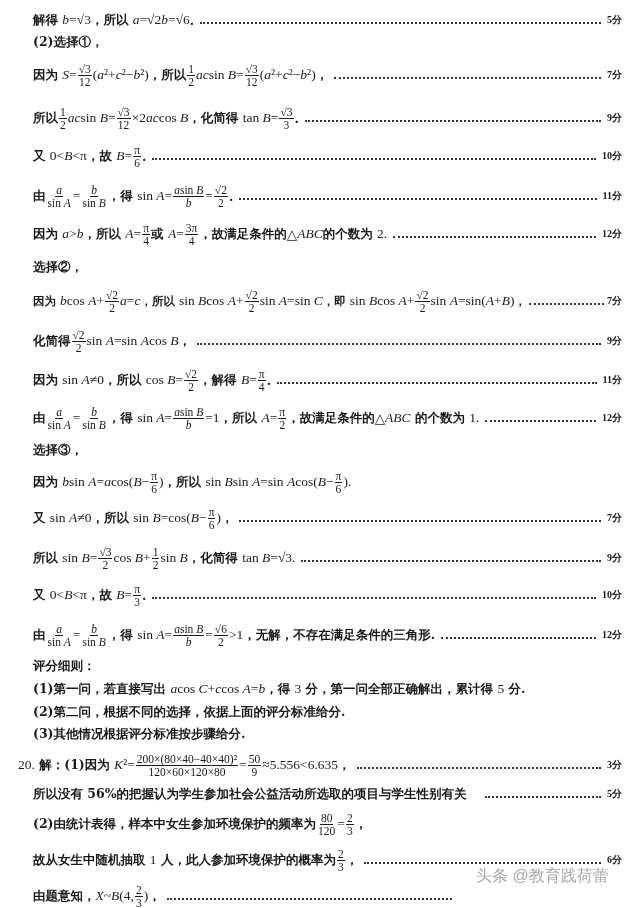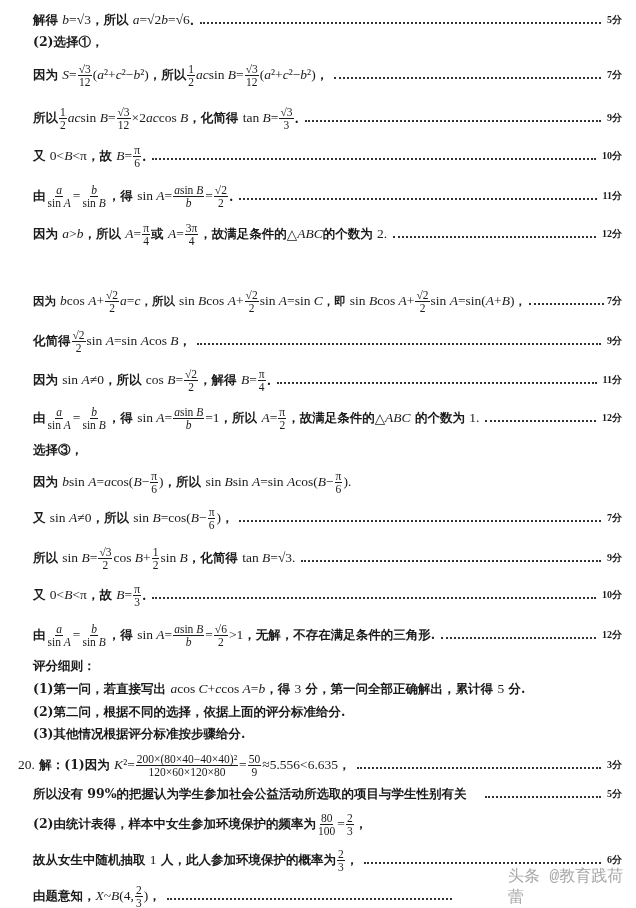--- a/index.html
+++ b/index.html
@@ -23,21 +23,21 @@
     font-weight: normal; font-size: 11.5px; line-height: 12px;
   }
   .frac .num { border-bottom: 1px solid #1a1a1a; padding: 0 1px; }
   .frac .den { padding: 0 1px; }
   .leader {
     flex: 1 1 auto; margin: 0 6px; height: 1px;
     border-bottom: 2px dotted #333; align-self: center; margin-top: 4px;
   }
   .score { flex: 0 0 auto; font-weight: bold; font-family: "Liberation Serif", serif; font-size: 10px; }
   .watermark {
-    position: absolute; left: 504px; top: 866px; font-family: Liberation Mono, monospace;
+    position: absolute; left: 472px; top: 866px; font-family: Liberation Sans, sans-serif;
     font-size: 16px; color: #8a8a8a; opacity: 0.75; background: rgba(255,255,255,0.55);
     padding: 0 4px;
   }
 </style>
 </head>
 <body>
 
 <div class="page">
 
   <div class="line" style="top:8px">
@@ -112,20 +112,23 @@
           <span class="num">π</span>
           <span class="den">4</span>
         </span>或&nbsp;<span class="m">A</span><span class="n">=</span><span class="frac">
           <span class="num">3π</span>
           <span class="den">4</span>
         </span>，故满足条件的<span class="n">△</span><span class="m">ABC</span>的个数为&nbsp;<span class="n">2.</span></span>
     <span class="leader"></span>
     <span class="score">12分</span>
   </div>
 
+  <div class="line" style="top:255px">
+    <span class="txt">选择②，</span>
+  </div>
 
   <div class="line" style="top:289px">
     <span class="txt" style="font-size:11.5px">因为&nbsp;<span class="m">b</span><span class="n">cos&nbsp;</span><span class="m">A</span><span class="n">+</span><span class="frac">
           <span class="num">√2</span>
           <span class="den">2</span>
         </span><span class="m">a</span><span class="n">=</span><span class="m">c</span>，所以&nbsp;<span class="n">sin&nbsp;</span><span class="m">B</span><span class="n">cos&nbsp;</span><span class="m">A</span><span class="n">+</span><span class="frac">
           <span class="num">√2</span>
           <span class="den">2</span>
         </span><span class="n">sin&nbsp;</span><span class="m">A</span><span class="n">=sin&nbsp;</span><span class="m">C</span>，即&nbsp;<span class="n">sin&nbsp;</span><span class="m">B</span><span class="n">cos&nbsp;</span><span class="m">A</span><span class="n">+</span><span class="frac">
           <span class="num">√2</span>
@@ -258,29 +261,29 @@
           <span class="den">120×60×120×80</span>
         </span><span class="n">=</span><span class="frac">
           <span class="num">50</span>
           <span class="den">9</span>
         </span><span class="n">≈5.556&lt;6.635</span>，</span>
     <span class="leader"></span>
     <span class="score">3分</span>
   </div>
 
   <div class="line" style="top:782px">
-    <span class="txt">所以没有 99%的把握认为学生参加社会公益活动所选取的项目与学生性别有关</span>
+    <span class="txt">所以没有 56%的把握认为学生参加社会公益活动所选取的项目与学生性别有关</span>
     <span class="leader" style="margin-left:18px"></span>
     <span class="score">5分</span>
   </div>
 
   <div class="line" style="top:812px">
     <span class="txt">(2)由统计表得，样本中女生参加环境保护的频率为<span class="frac">
           <span class="num">80</span>
-          <span class="den">100</span>
+          <span class="den">120</span>
         </span><span class="n">=</span><span class="frac">
           <span class="num">2</span>
           <span class="den">3</span>
         </span>，</span>
   </div>
 
   <div class="line" style="top:848px">
     <span class="txt">故从女生中随机抽取&nbsp;<span class="n">1</span>&nbsp;人，此人参加环境保护的概率为<span class="frac">
           <span class="num">2</span>
           <span class="den">3</span>

